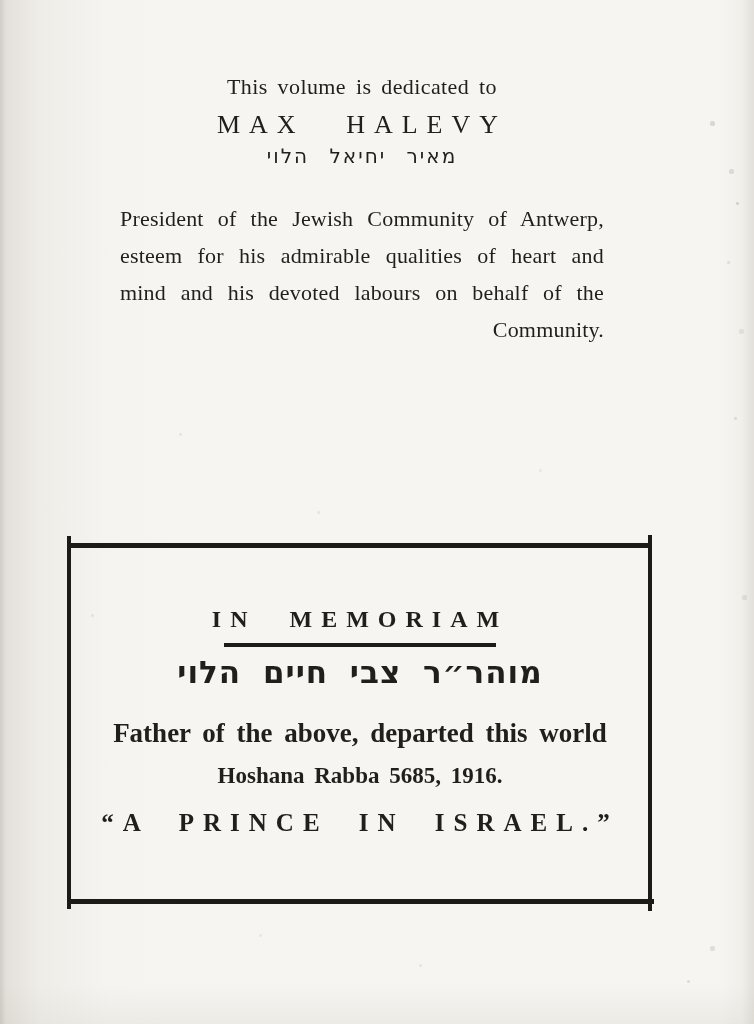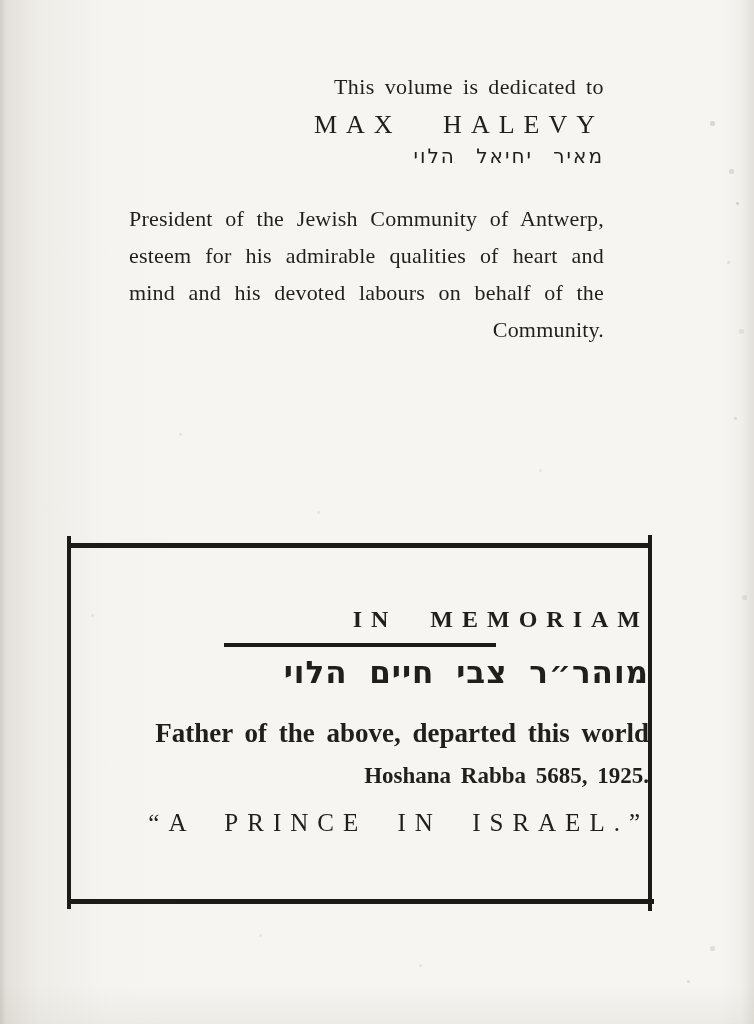--- a/index.html
+++ b/index.html
@@ -13,21 +13,21 @@
     position: relative;
     font-family: "Liberation Serif", "DejaVu Serif", serif;
     color: #211f1b;
     background:
       linear-gradient(90deg, rgba(175,170,162,0.55) 0px, rgba(203,199,192,0.45) 6px, rgba(225,222,216,0.35) 40px, rgba(240,238,233,0.15) 110px, rgba(246,244,240,0) 170px),
       linear-gradient(270deg, rgba(196,192,185,0.40) 0px, rgba(224,221,215,0.25) 12px, rgba(246,244,240,0) 34px),
       linear-gradient(0deg, rgba(212,209,202,0.30) 0px, rgba(246,244,240,0) 40px),
       #f7f5f1;
   }
   .abs { position: absolute; }
-  .center { text-align: right; }
+  .center { text-align: center; }
 
   
   .speckles {
     left: 0; top: 0; width: 1px; height: 1px;
     background: transparent;
     box-shadow:
       712px 123px 0 2px rgba(120,114,106,0.22),
       731px 171px 0 2px rgba(130,124,116,0.20),
       737px 203px 0 1px rgba(120,114,106,0.25),
       728px 262px 0 1px rgba(130,124,116,0.18),
@@ -72,21 +72,20 @@
   }
   .ded-paragraph {
     top: 200px;
     font-size: 22px;
     line-height: 37px;
     letter-spacing: 0.2px;
   }
   .just-line {
     text-align: justify;
     text-align-last: justify;
-    margin-left: 9px;
   }
   .last-line { text-align: right; }
 
   
   .rule { background: #1d1b18; }
   .frame-left   { left: 67px;  top: 536px; width: 4px;   height: 373px; }
   .frame-top    { left: 71px;  top: 543px; width: 580px; height: 5px; }
   .frame-right  { left: 648px; top: 535px; width: 4px;   height: 376px; }
   .frame-bottom { left: 71px;  top: 899px; width: 583px; height: 5px; }
 
@@ -117,21 +116,21 @@
   }
   .mem-line2 {
     top: 763px;
     font-size: 23px;
     font-weight: bold;
     word-spacing: 4px;
   }
   .mem-line3 {
     top: 809px;
     font-size: 25px;
-    font-weight: normal;
+    font-weight: bold;
     letter-spacing: 9px;
     word-spacing: 15px;
   }
 </style>
 </head>
 <body>
 
 <div class="abs speckles"></div>
 
 <div class="abs ded-wrap center intro-line">This volume is dedicated to</div>
@@ -154,16 +153,16 @@
   <div class="abs rule frame-bottom"></div>
 
   <div class="abs mem-wrap center mem-heading">IN MEMORIAM</div>
 
   <div class="abs rule mem-rule"></div>
 
   <div class="abs mem-wrap center hebrew mem-name-hebrew" dir="rtl">מוהר״ר צבי חיים הלוי</div>
 
   <div class="abs mem-wrap center mem-line1">Father of the above, departed this world</div>
 
-  <div class="abs mem-wrap center mem-line2">Hoshana Rabba 5685, 1925.</div>
+  <div class="abs mem-wrap center mem-line2">Hoshana Rabba 5685, 1916.</div>
 
   <div class="abs mem-wrap center mem-line3">“A PRINCE IN ISRAEL.”</div>
 </div>
 
 </body></html>

